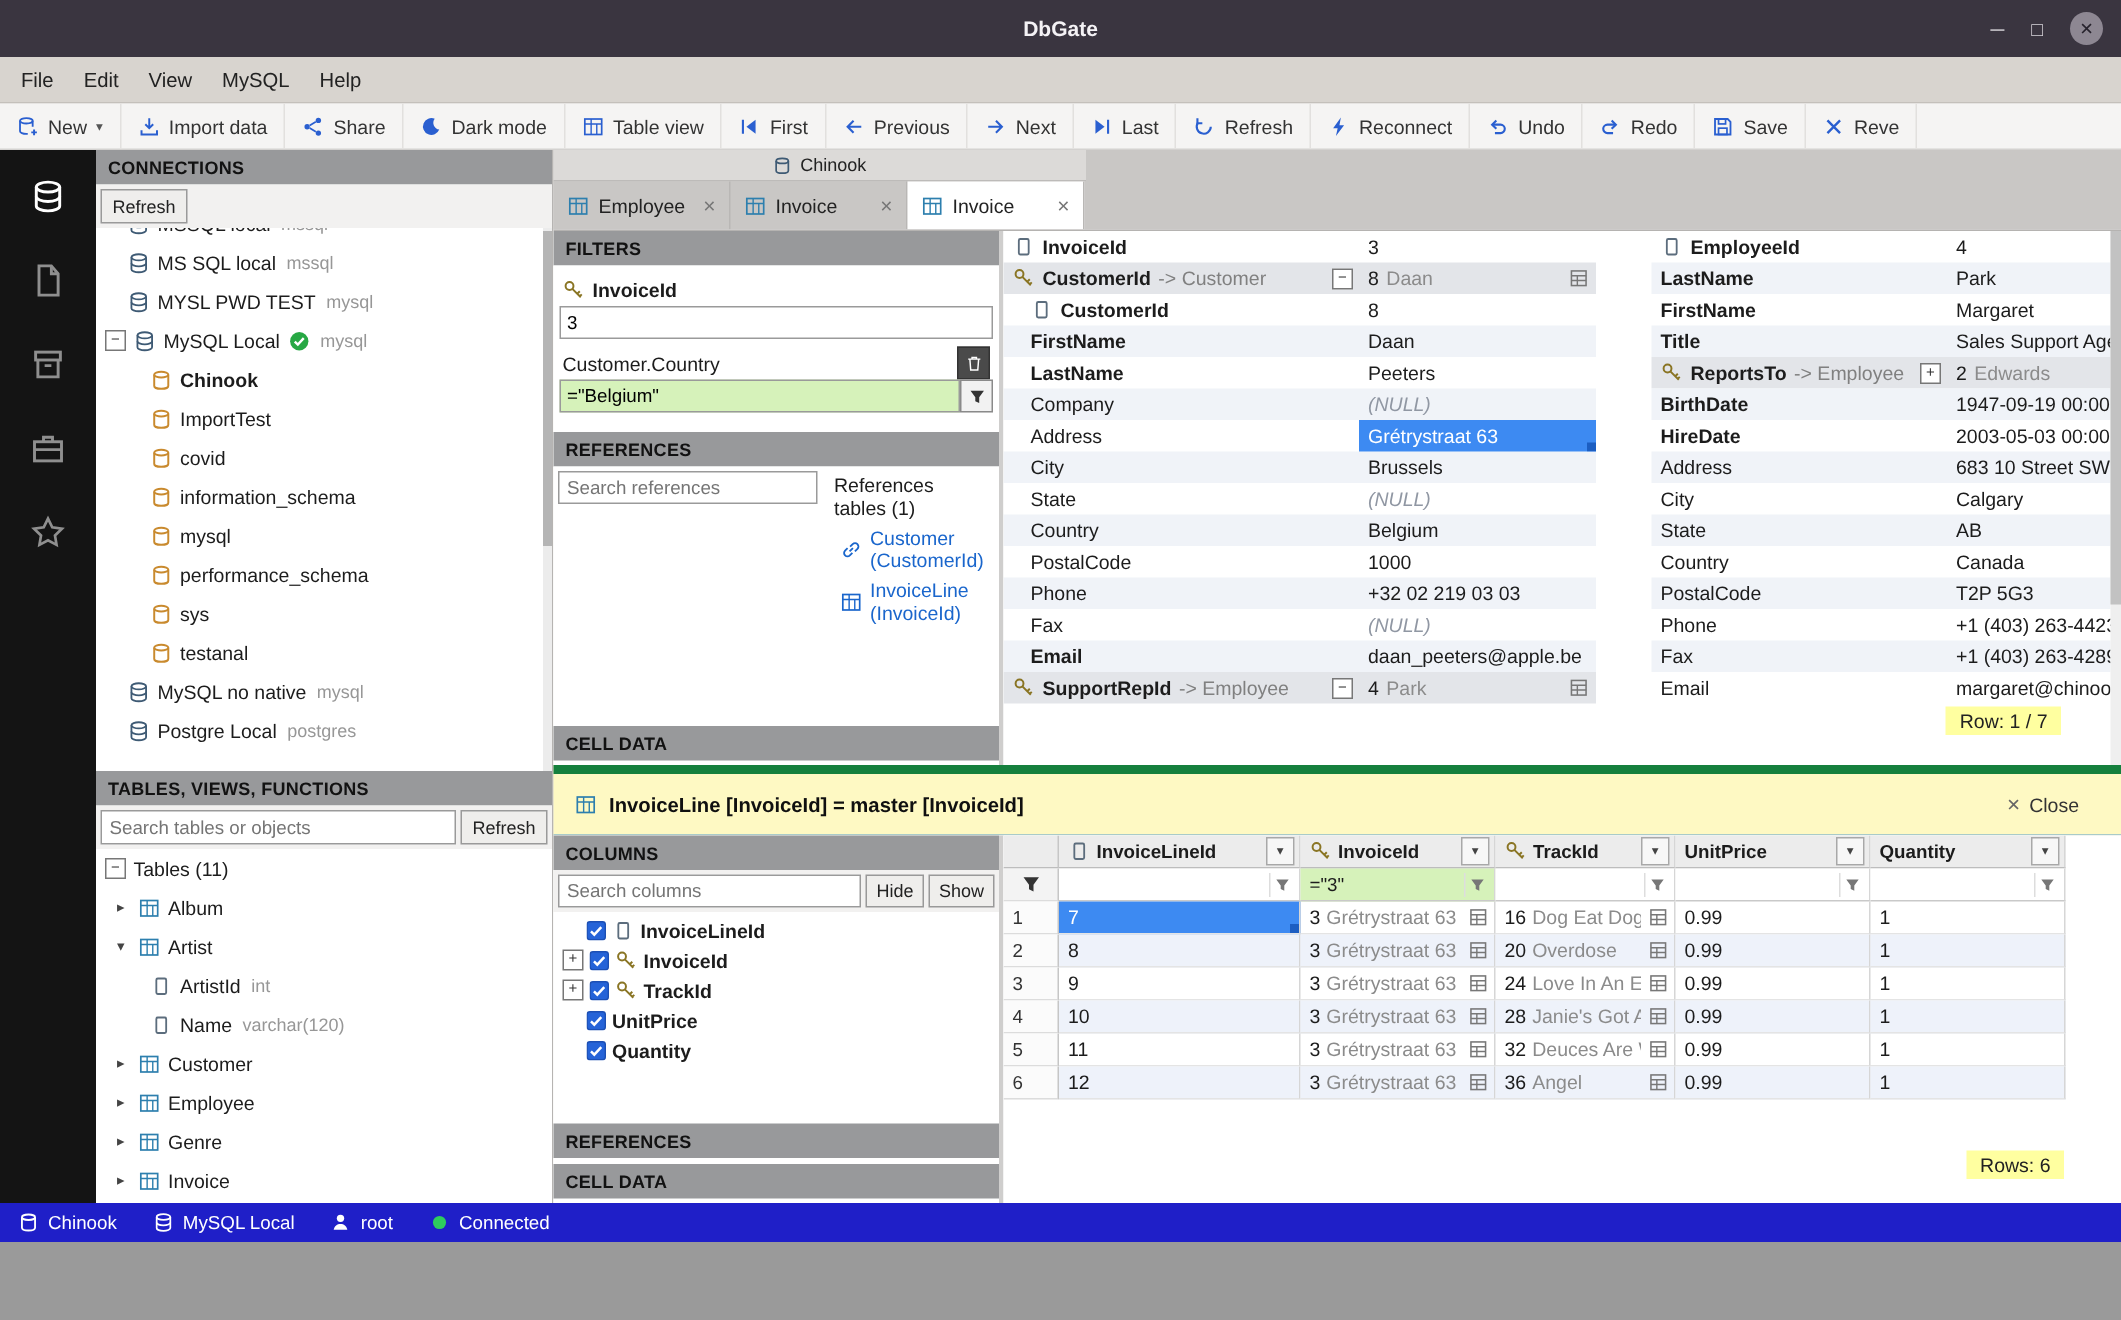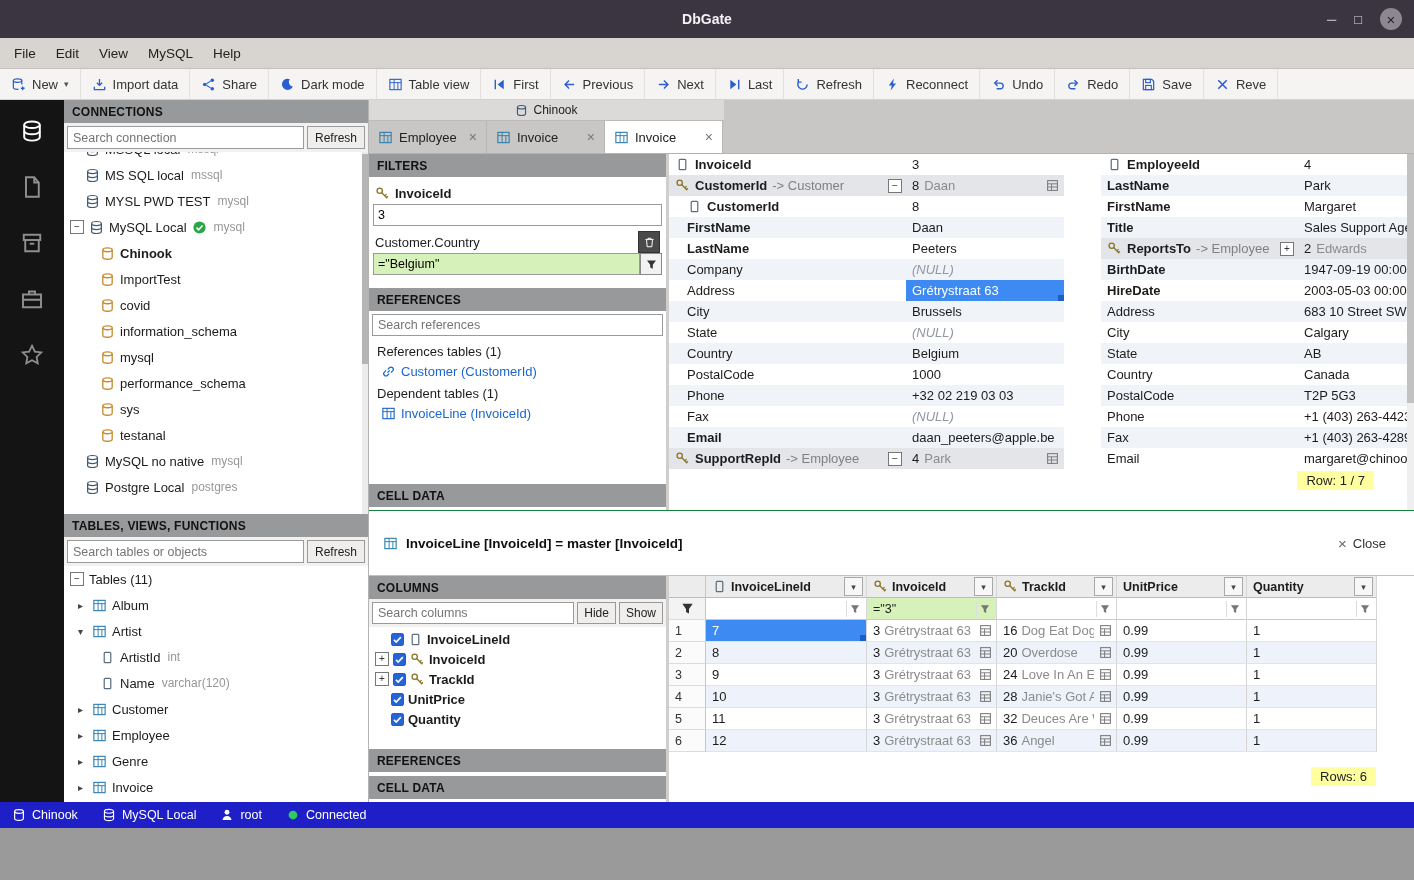--- a/index.html
+++ b/index.html
@@ -70,21 +70,21 @@
   .filters-body{padding:5px 4px 8px;flex:none;background:#fff}
   .filter-head{height:22px;display:flex;align-items:center;gap:5px;padding:0 2px}
   .filter-name{font-size:13px}
   .filter-name.b{font-weight:bold}
   .filter-input-row{display:flex;margin-bottom:5px}
   .filter-input{flex:1;height:20px;border:1px solid #9a9a9a;padding:0 4px;font-size:12.5px;font-family:inherit;background:#fff;min-width:0}
   .filter-input.green{background:#d6f2ba}
   .sq-btn{width:20px;height:20px;border:1px solid #8a8a8a;background:#f2f2f2;display:flex;align-items:center;justify-content:center;flex:none}
   .sq-btn .icon{width:13px;height:13px}
   .sq-btn.dark{background:#4a4a4a;color:#fff;border-color:#333}
-  .refs-body{flex:1;min-height:0;background:#fff;display:flex;flex-direction:column;overflow:hidden}
+  .refs-body{flex:1;min-height:0;background:#fff;display:flex;flex-direction:row;overflow:hidden}
   .refs-body .wide-input{margin:3px;height:20px;border:1px solid #9a9a9a;padding:0 5px;font-size:12.5px;font-family:inherit}
   .ref-heading{font-weight:normal;font-size:13px;padding:5px 8px 2px}
   .ref-link{display:flex;align-items:center;gap:5px;padding:3px 8px 2px 12px;color:#1a66cc;font-size:13px}
 
   
   .formview{flex:1;min-width:0;position:relative;overflow:hidden;background:#fff}
   .form-rows{position:absolute;top:0;left:0;right:7px}
   .form-row{height:21px;display:flex}
   .fpair{display:flex;min-width:0;background:#fff}
   .fpair.l{width:395px;flex:none}
@@ -104,21 +104,21 @@
   .fv-hint{color:#8b8b8b}
   .f-value.nul span{color:#9097a3;font-style:italic}
   .f-value.sel{background:#3d8af2}
   .f-value.sel span{color:#fff}
   .sel-handle{position:absolute;right:0;bottom:0;width:6px;height:6px;background:#1c5ec2}
   .row-badge{position:absolute;top:317px;right:40px;background:#ffffa0;padding:2px 9px;font-size:13px;color:#222}
   .fv-scroll{position:absolute;right:0;top:0;bottom:0;width:7px;background:#efefef}
   .fv-scroll .thumb{position:absolute;top:0;width:100%;height:70%;background:#c2c2c2}
 
   
-  .master-bar{height:32px;flex:none;background:#ffffff;display:flex;align-items:center;gap:8px;padding:16px 14px;border-top:1px solid #15803d;border-bottom:1px solid #a9cbc9}
+  .master-bar{height:32px;flex:none;background:#fef9c3;display:flex;align-items:center;gap:8px;padding:4px 14px;border-top:6px solid #15803d;border-bottom:1px solid #a9cbc9}
   .master-label{font-weight:bold;font-size:13.5px;color:#101010}
   .master-close{margin-left:auto;display:flex;align-items:center;gap:6px;color:#333;padding-right:14px}
   .master-close .x{color:#666;font-size:15px}
 
   
   .bottom-split{flex:1;display:flex;min-height:0;background:#fff}
   .columns-search input{height:20px}
   .hideshow{height:22px;border:1px solid #999;background:#efeeec;font-size:12px;padding:0 6px;font-family:inherit;color:#222}
   .columns-list{flex:none;padding-top:2px;background:#fff}
   .col-item{height:20px;display:flex;align-items:center;gap:4px;padding-left:6px}
@@ -357,21 +357,20 @@
             <svg viewBox="0 0 16 16">
               <path d="M8 1.8l1.9 3.9 4.3.6-3.1 3 .7 4.2L8 11.5l-3.8 2 .7-4.2-3.1-3 4.3-.6z" fill="none" stroke="currentColor" stroke-width="1.2"></path>
             </svg>
           </span>
         </div>
       </div>
 
     <div class="leftpanel">
       <div class="widget-title">CONNECTIONS</div>
       <div class="searchbar">
-        <input placeholder="Search connection" style="">
         <button class="flatbtn">Refresh</button>
       </div>
       <div class="tree conn-tree" id="conn-tree">
 
       <div class="tree-item partial" style="padding-left: 21px;">
             <span class="icon ic-slate">
               <svg viewBox="0 0 16 16">
                 <ellipse cx="8" cy="3.8" rx="5.2" ry="2.2" fill="none" stroke="currentColor" stroke-width="1.3"></ellipse>
                 <path d="M2.8 3.8v8.4c0 1.2 2.3 2.2 5.2 2.2s5.2-1 5.2-2.2V3.8" fill="none" stroke="currentColor" stroke-width="1.3"></path>
                 <path d="M2.8 8c0 1.2 2.3 2.2 5.2 2.2S13.2 9.2 13.2 8" fill="none" stroke="currentColor" stroke-width="1.3"></path>
@@ -721,21 +720,20 @@
             <div id="ref-groups">
                 <div class="ref-heading">References tables (1)</div>
                 <div class="ref-link">
                   <span class="icon ic-link">
                     <svg viewBox="0 0 16 16">
                       <path d="M6.8 9.2l2.4-2.4M5.4 6.8L3.6 8.6a2.4 2.4 0 103.4 3.4l1.8-1.8M10.6 9.2l1.8-1.8a2.4 2.4 0 10-3.4-3.4L7.2 5.8" fill="none" stroke="currentColor" stroke-width="1.3"></path>
                     </svg>
                   </span>
                   <span>Customer (CustomerId)</span>
                 </div>
-                <div class="ref-heading">Dependent tables (1)</div>
                 <div class="ref-link">
                   <span class="icon ic-link">
                     <svg viewBox="0 0 16 16">
                       <rect x="2" y="2.5" width="12" height="11" fill="none" stroke="currentColor" stroke-width="1.2"></rect>
                       <path d="M2 6h12M6.5 2.5v11M10.5 6v7.5" stroke="currentColor" stroke-width="1" fill="none"></path>
                     </svg>
                   </span>
                   <span>InvoiceLine (InvoiceId)</span>
                 </div>
               </div>

